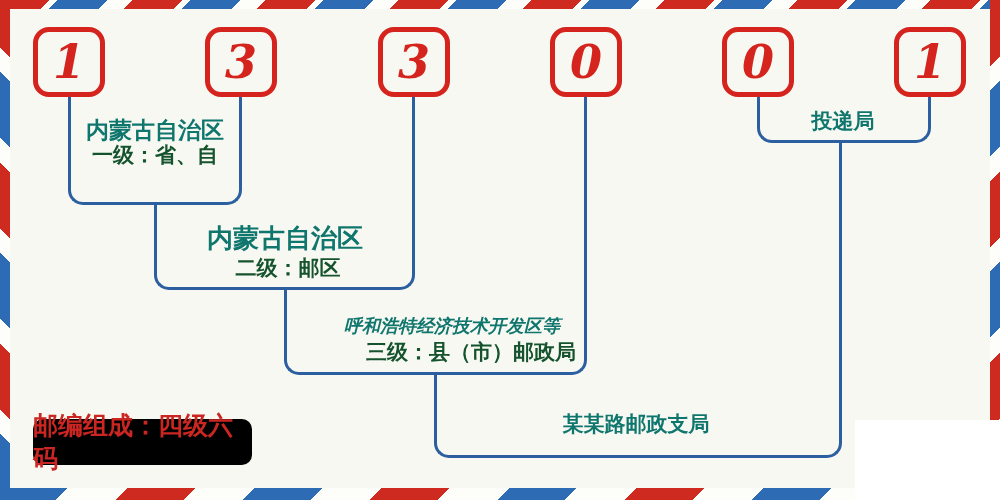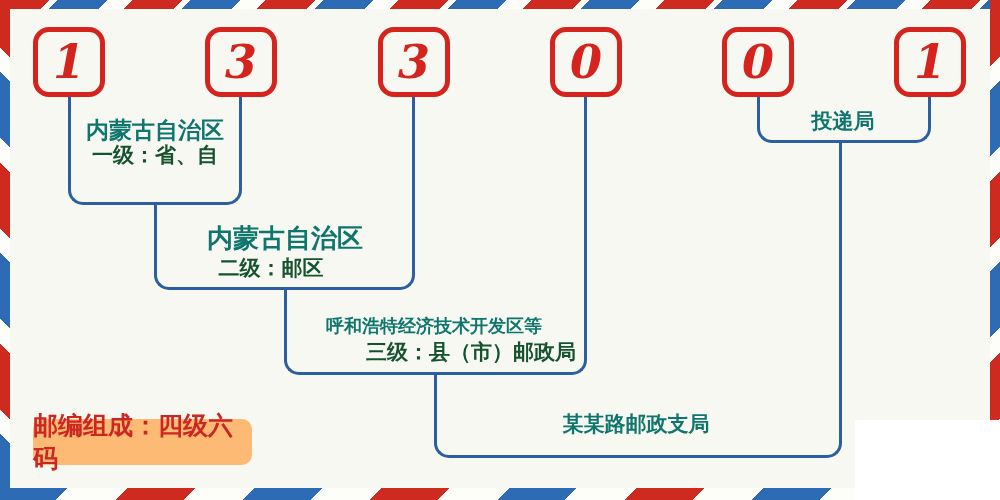--- a/index.html
+++ b/index.html
@@ -35,21 +35,21 @@
 
   
   .lab{position:absolute;text-align:center;font-weight:700;z-index:5;white-space:nowrap;}
   .blue{color:#0f766e;font-family:"DejaVu Serif",serif;}
   .red{color:#14532d;font-family:Liberation Serif, serif;}
   .wrap2{white-space:normal;line-height:27px;}
 
   
   #footer-pill{
     position:absolute;left:33px;top:419px;width:219px;height:46px;z-index:5;
-    background:#fdba74;border-radius:10px;
+    background:#000000;border-radius:10px;
     display:flex;align-items:center;justify-content:center;
     font-weight:700;font-size:25px;color:#cc2622;font-family:"Liberation Sans",sans-serif;
   }
 </style>
 </head>
 <body>
 
 <div id="canvas">
 
   <div class="band" id="band-top"></div>
@@ -91,23 +91,23 @@
 
   <div class="br brL" style="left:757px;top:97px;width:85px;height:46px;"></div>
   <div class="br brR" style="left:842px;top:97px;width:89px;height:46px;"></div>
 
   <div class="lab blue" style="left:55px;top:115px;width:200px;font-size:23px;">内蒙古自治区</div>
   <div class="lab red wrap2" style="left:55px;top:142px;width:200px;font-size:21px;">
     <span style="display:block;">一级：省、自</span>
   </div>
 
   <div class="lab blue" style="left:185px;top:221px;width:200px;font-size:26px;">内蒙古自治区</div>
-  <div class="lab red" style="left:171px;top:254px;width:200px;font-size:21px;">二级：邮区</div>
+  <div class="lab red" style="left:188px;top:254px;width:200px;font-size:21px;">二级：邮区</div>
 
-  <div class="lab blue" style="left:294px;top:314px;width:280px;font-size:18px;">呼和浩特经济技术开发区等</div>
+  <div class="lab blue" style="left:312px;top:314px;width:280px;font-size:18px;font-style:italic;">呼和浩特经济技术开发区等</div>
   <div class="lab red" style="left:296px;top:338px;width:280px;font-size:21px;text-align:right;">三级：县（市）邮政局</div>
 
   <div class="lab blue" style="left:536px;top:388px;width:200px;font-size:21px;margin-top:22px;">某某路邮政支局</div>
 
   <div class="lab blue" style="left:763px;top:107px;width:160px;font-size:21px;text-align:center;">投递局</div>
 
   <div id="footer-pill">
     <span>邮编组成：四级六码</span>
   </div>
 

